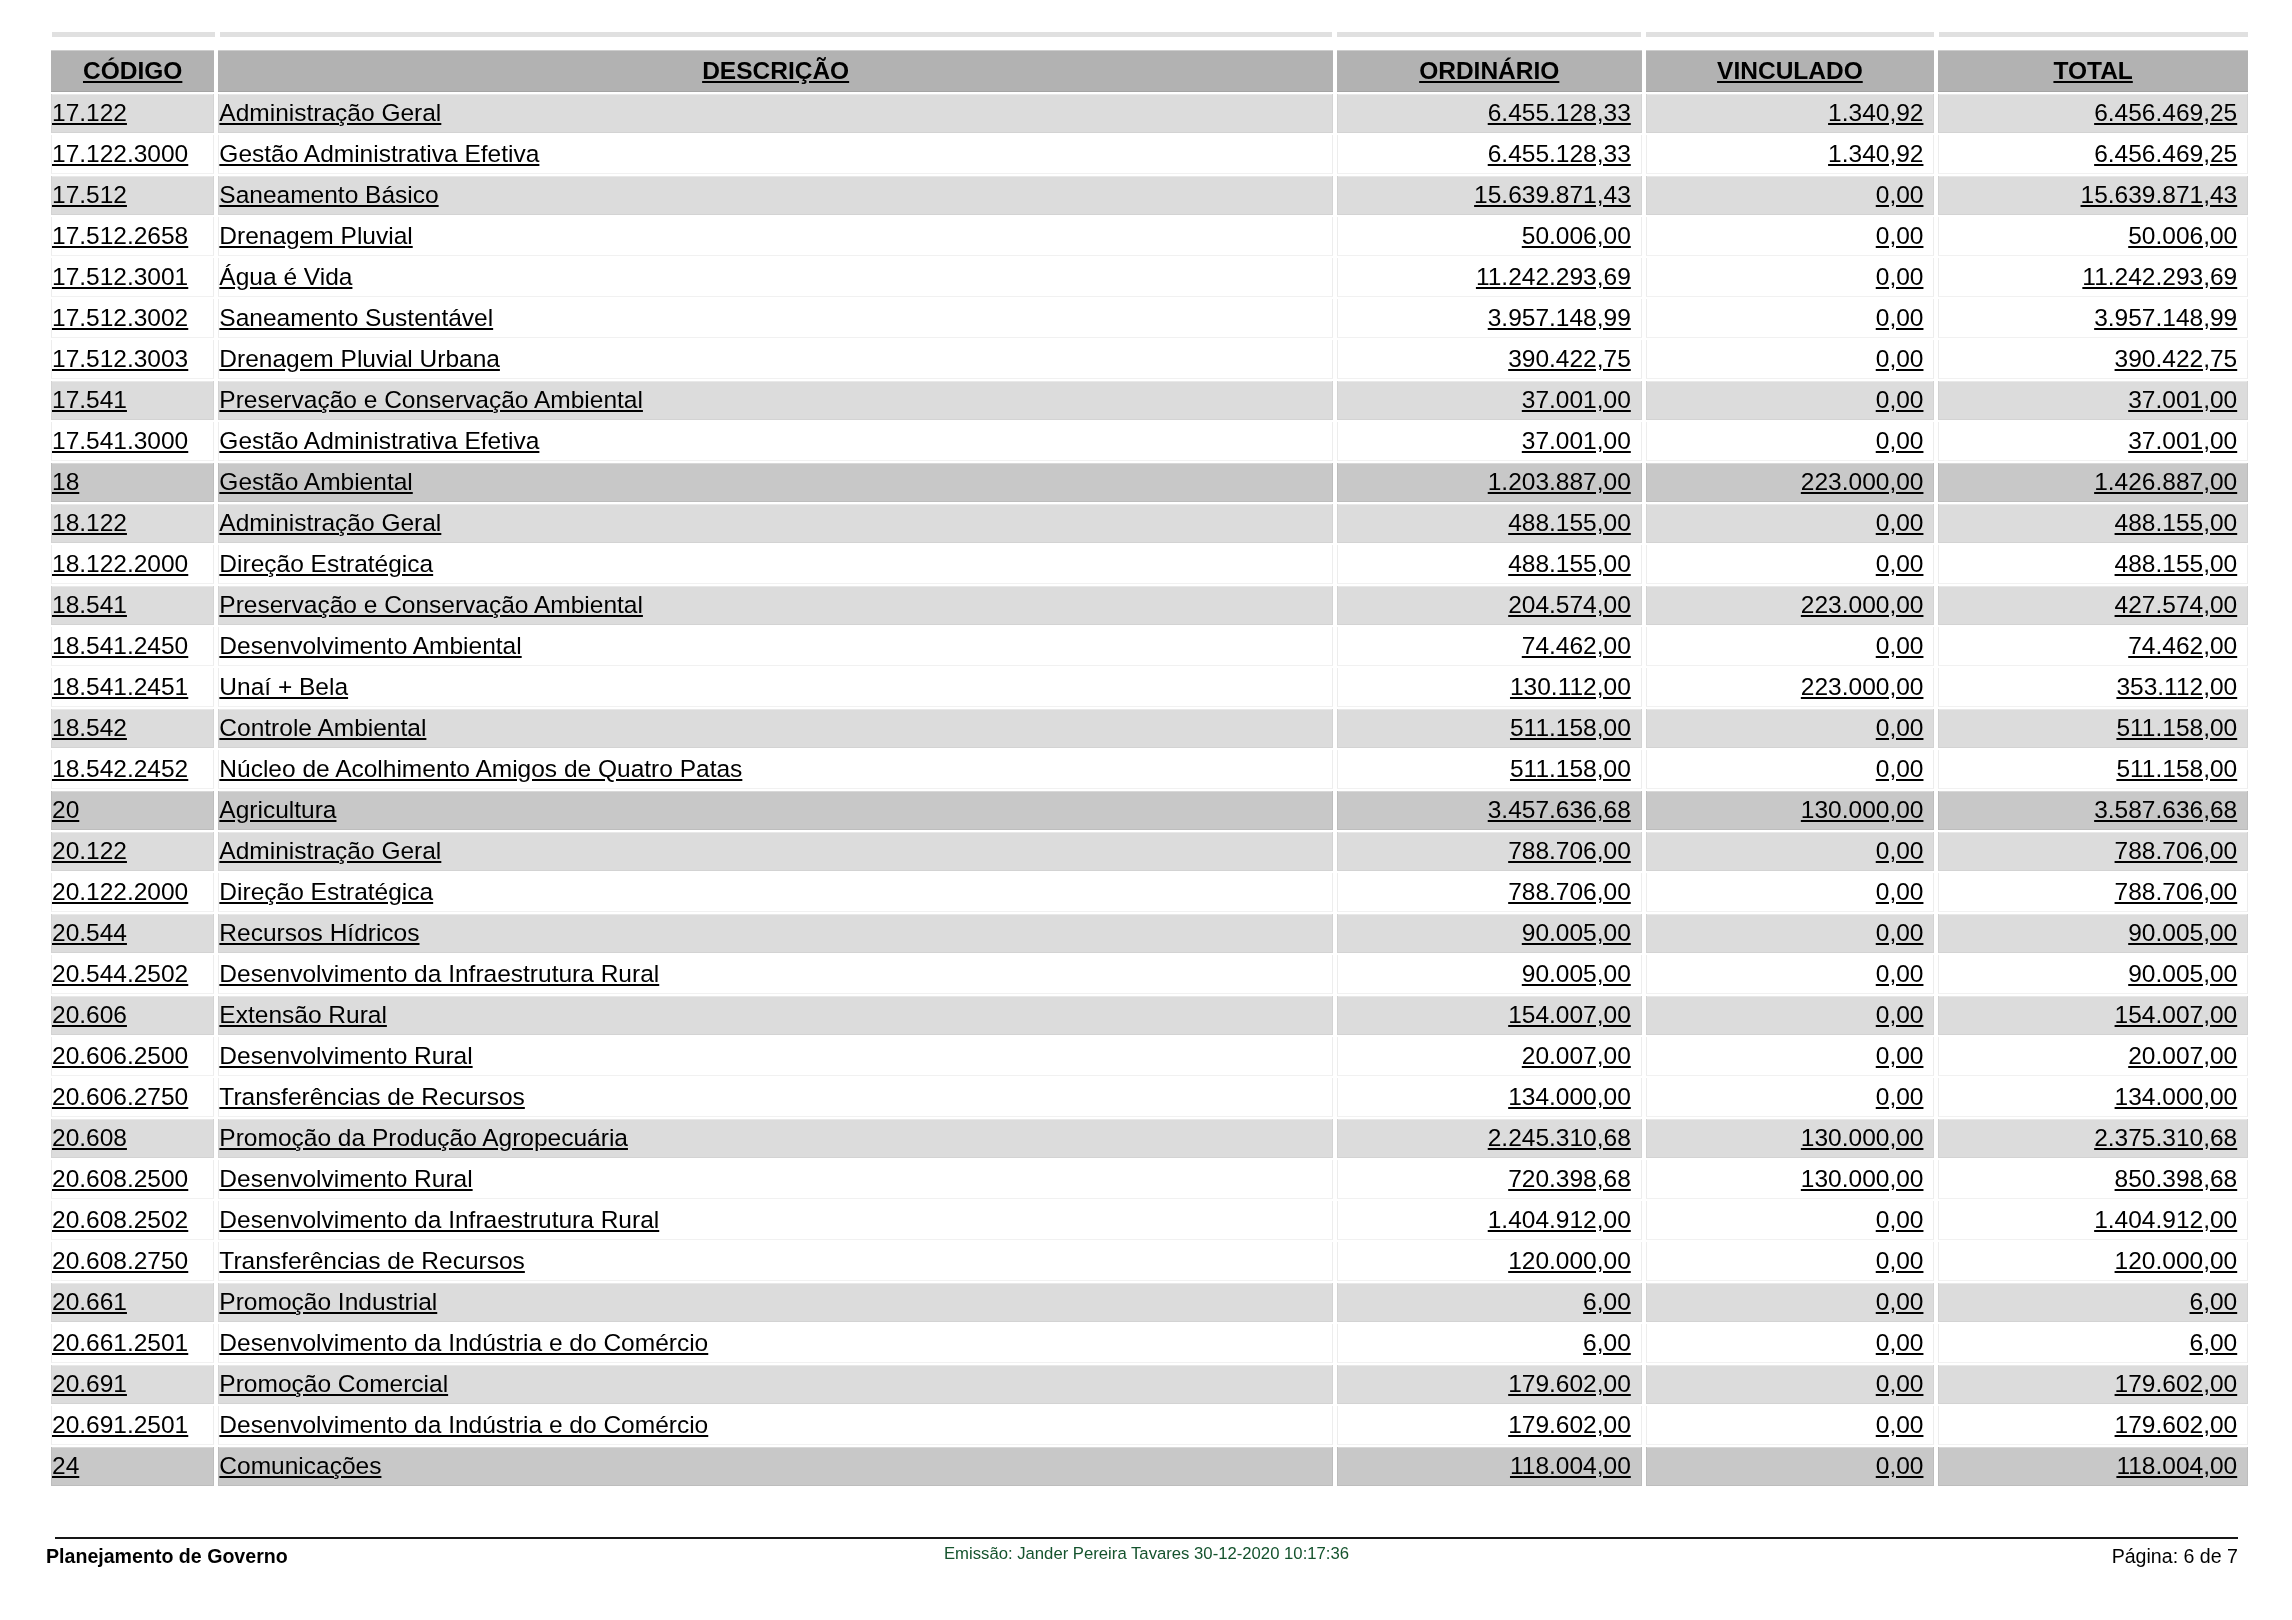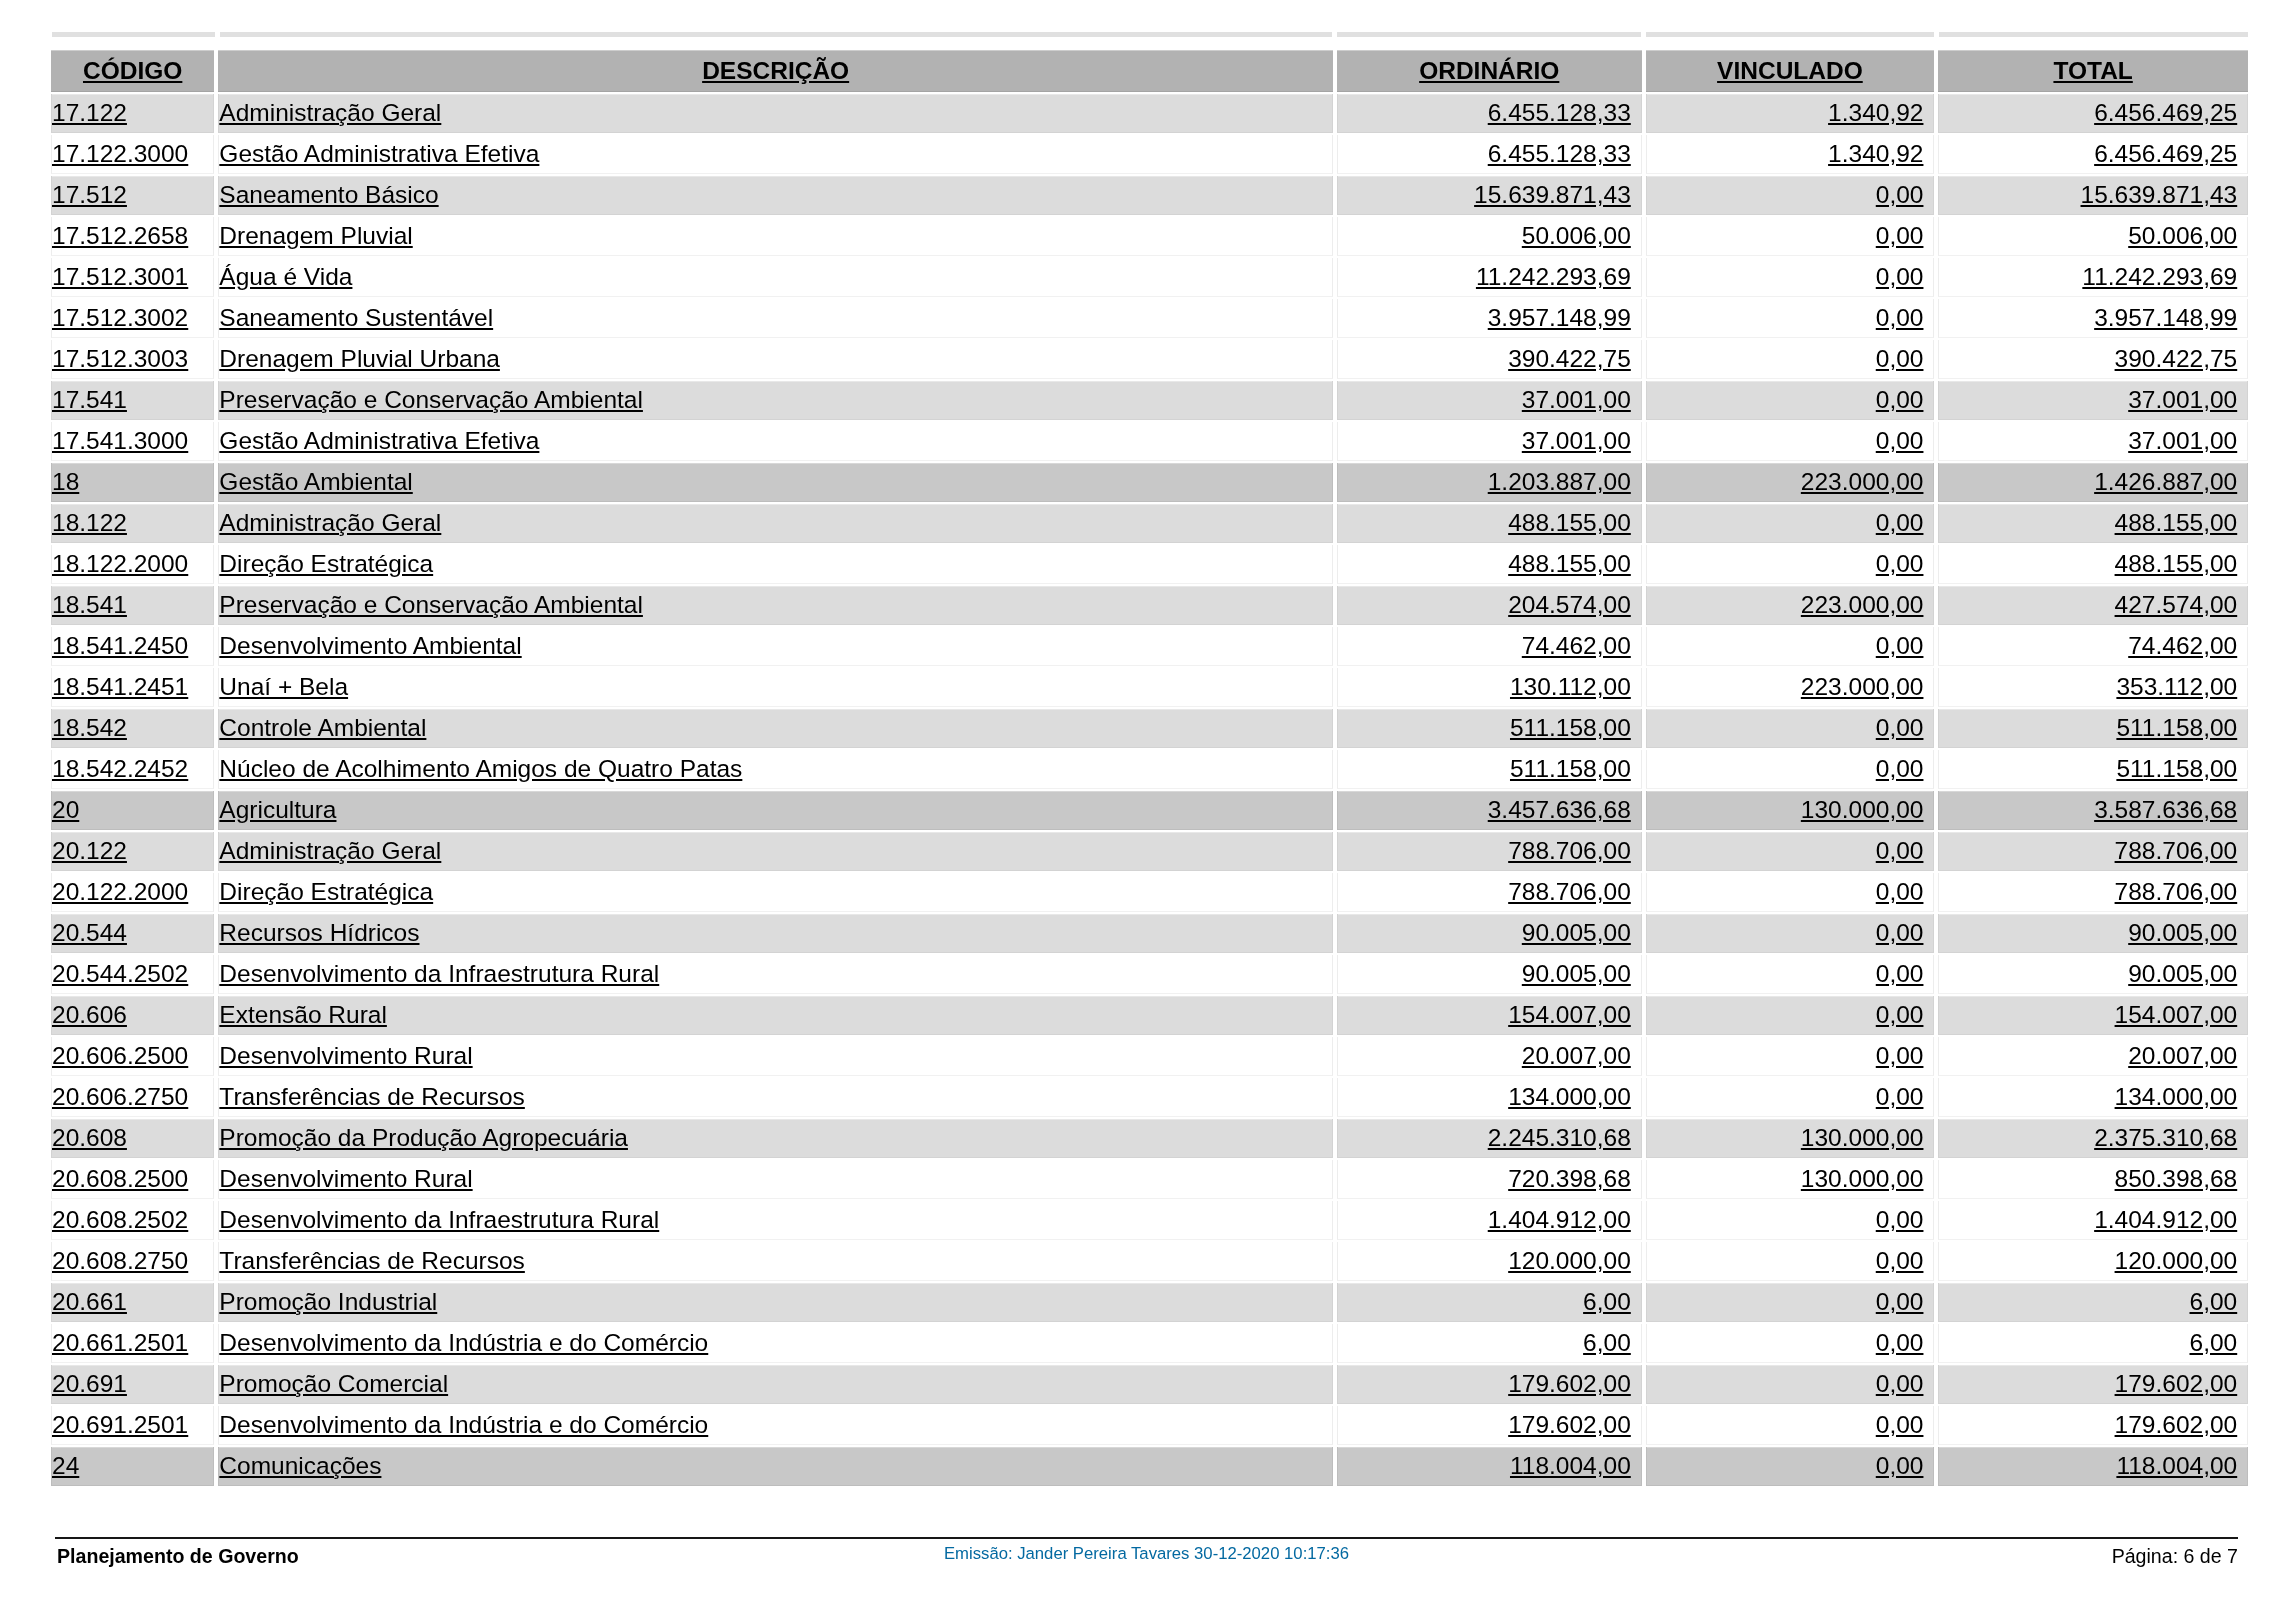--- a/index.html
+++ b/index.html
@@ -59,30 +59,30 @@
   tr.lv3 td { background: var(--lv3-bg, #ffffff); }
 
   .footer-line {
     position: absolute;
     left: 55px; top: 1537px;
     width: 2183px; height: 2px;
     background: #161616;
   }
   .footer-left {
     position: absolute;
-    left: 57px; top: 1545px;
+    left: 46px; top: 1545px;
     font-size: 19.6px; font-weight: bold;
   }
   .footer-center {
     position: absolute;
     left: 0; top: 1544px;
     width: 100%;
     text-align: center;
     font-size: 16.7px;
-    color: #0369a1;
+    color: #14532d;
   }
   .footer-right {
     position: absolute;
     right: 55px; top: 1545px;
     font-size: 19.6px; font-weight: normal;
   }
 </style>
 </head>
 <body>
 

